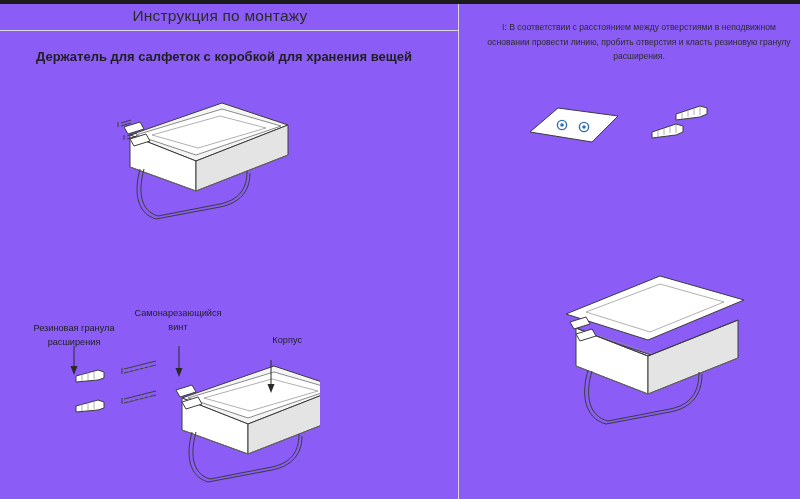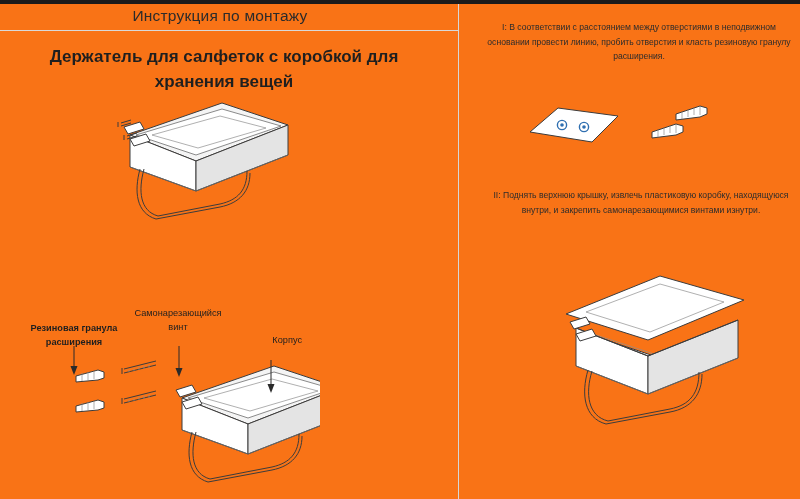--- a/index.html
+++ b/index.html
@@ -4,21 +4,21 @@
 <style>
   html, body {
     margin: 0;
     padding: 0;
     background: #ffffff;
   }
   #page {
     position: relative;
     width: 800px;
     height: 499px;
-    background: #f97316;
+    background: #8b5cf6;
     font-family: "Liberation Sans", sans-serif;
     color: #231f20;
     overflow: hidden;
   }
 
   
   .top-bar {
     position: absolute;
     left: 0;
     top: 0;
@@ -57,21 +57,21 @@
     font-size: 15.5px;
     letter-spacing: 0.2px;
     color: #2b2b2b;
   }
   .product-title {
     position: absolute;
     left: 14px;
     top: 44px;
     width: 420px;
     text-align: center;
-    font-size: 17px;
+    font-size: 13px;
     font-weight: bold;
     line-height: 25px;
     color: #1f1f1f;
   }
 
   
   .instr {
     position: absolute;
     font-size: 8.6px;
     line-height: 14.5px;
@@ -81,21 +81,21 @@
   #instr-1 { left: 486px; top: 20px; width: 306px; }
   #instr-2 { left: 486px; top: 188px; width: 310px; }
 
   
   .callout {
     position: absolute;
     font-size: 9.2px;
     line-height: 14px;
     color: #1f1f1f;
   }
-  #cal-granule { left: 28px; top: 321px; width: 92px; text-align: center; font-weight: bold; }
+  #cal-granule { left: 28px; top: 321px; width: 92px; text-align: center; }
   #cal-screw   { left: 130px; top: 306px; width: 96px; text-align: center; }
   #cal-body    { left: 240px; top: 333px; width: 62px; text-align: right; }
 
   svg { display: block; }
   .art { position: absolute; }
   .ln   { fill: none; stroke: #3c3c3c; stroke-width: 1; }
   .ln-t { fill: none; stroke: #6d6d6d; stroke-width: 0.8; }
   .ln-l { fill: none; stroke: #8e8e8e; stroke-width: 0.7; }
   .fl-w { fill: #ffffff; }
   .fl-g { fill: #f4f4f4; }
@@ -109,21 +109,20 @@
 <div id="page">
 
   <div class="top-bar"></div>
   <div class="v-divider"></div>
   <div class="h-divider"></div>
 
   <div class="doc-title">Инструкция по монтажу</div>
   <div class="product-title">Держатель для салфеток с коробкой для хранения вещей</div>
 
   <div class="instr" id="instr-1">I: В соответствии с расстоянием между отверстиями в неподвижном основании провести линию, пробить отверстия и класть резиновую гранулу расширения.</div>
-  <div class="instr" id="instr-2">II: Поднять верхнюю крышку, извлечь пластиковую коробку, находящуюся внутри, и закрепить самонарезающимися винтами изнутри.</div>
 
   <div class="callout" id="cal-granule">Резиновая гранула расширения</div>
   <div class="callout" id="cal-screw">Самонарезающийся винт</div>
   <div class="callout" id="cal-body">Корпус</div>
 
   <div class="art" style="left:100px; top:95px; width:210px; height:140px;">
     <svg width="210" height="140" viewBox="0 0 210 140">
 
       <polygon class="fl-g ln" points="30,40 122,8 188,30 96,66"></polygon>
       <polygon class="fl-w ln-t" points="36,40 122,14 181,31 96,60"></polygon>

